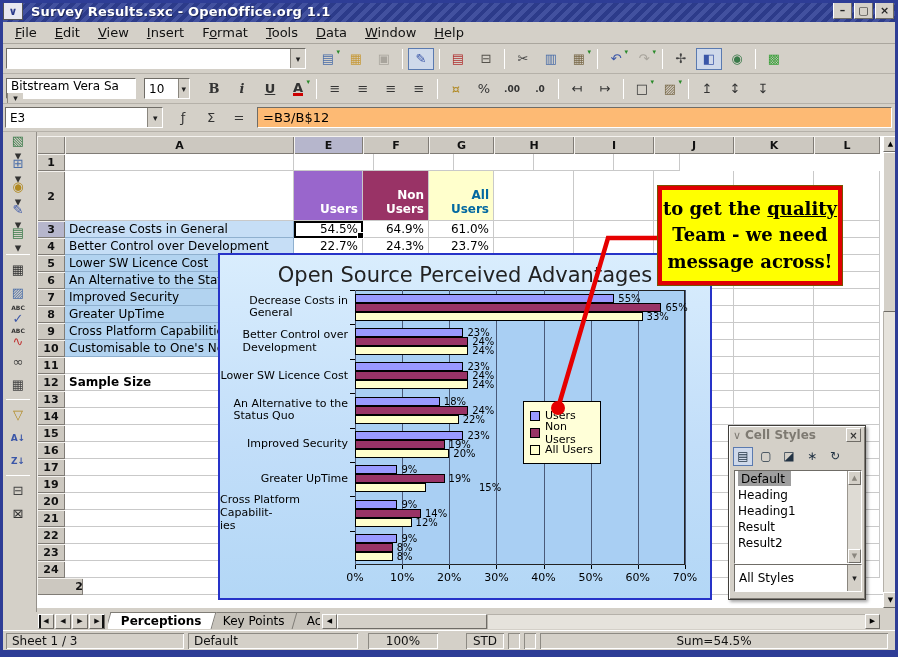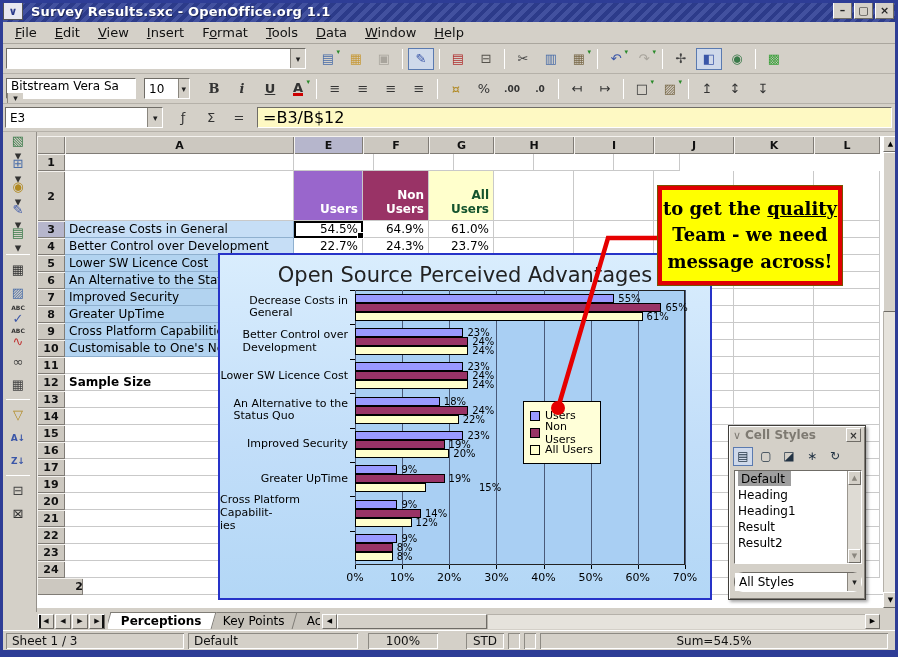--- a/index.html
+++ b/index.html
@@ -41,22 +41,22 @@
   .tb-sep { width:1px; height:20px; background:#8a867e; border-right:1px solid #fff; margin:0 4px; }
   .fmt-b { font-family:"DejaVu Serif",serif; font-weight:bold; }
   .fmt-i { font-family:"DejaVu Serif",serif; font-style:italic; font-weight:bold; }
   .fmt-u { text-decoration:underline; font-weight:bold; }
   .fmt-a { font-weight:bold; border-bottom:3px solid #c00 !important; line-height:1; height:15px; }
   .glyph-sm { font-size:9px; font-weight:bold; }
 
   
   .formulabar { position:absolute; left:0; top:104px; width:898px; height:28px; background:#d4d0c8;
     border-bottom:1px solid #b5b1a9; display:flex; align-items:center; padding-left:5px; }
-  .fb-input { flex:1; margin:0 6px 0 4px; height:21px; background:#fef9c3; border:1px solid;
-    border-color:#6f6c66 #fff #fff #6f6c66; font-size:16px; padding:0 5px; font-family:inherit; outline:none; }
+  .fb-input { flex:1; margin:0 6px 0 4px; height:21px; background:#fdba74; border:1px solid;
+    border-color:#6f6c66 #fff #fff #6f6c66; font-size:13px; padding:0 5px; font-family:inherit; outline:none; }
 
   
   .workspace { position:absolute; left:0; top:132px; width:898px; height:480px; background:#d4d0c8; overflow:hidden; }
 
   .left-toolbar { position:absolute; left:0; top:0; width:37px; height:480px; background:#d4d0c8;
     border-right:1px solid #94908a; display:flex; flex-direction:column; align-items:center; padding-top:4px; z-index:3; }
   .ltb-btn { position:relative; width:28px; height:23px; display:flex; flex-direction:column; align-items:center;
     justify-content:center; font-size:13px; color:#333; }
   .ltb-btn .lbl { font-size:6px; font-weight:bold; line-height:1; }
   .ltb-sep { width:24px; height:1px; background:#8a867e; border-bottom:1px solid #fff; margin:3px 0; }
@@ -422,21 +422,21 @@
           <div class="cell" style="width: 80px; height: 17px;"></div>
           <div class="cell" style="width: 80px; height: 17px;"></div>
           <div class="cell" style="width: 66px; height: 17px;"></div>
         </div>
         <div class="g-row">
           <div class="hcell" style="width: 28px; height: 50px;">2</div>
           <div class="cell" style="width: 229px; height: 50px;"></div>
           <div class="cell ser" style="width: 69px; height: 50px; background: rgb(153, 102, 204); color: rgb(255, 255, 255);">Users</div>
           <div class="cell ser" style="width: 66px; height: 50px; background: rgb(153, 51, 102); color: rgb(255, 255, 255);">Non
 Users</div>
-          <div class="cell ser" style="width: 65px; height: 50px; background: rgb(255, 255, 204); color: #14532d;">All
+          <div class="cell ser" style="width: 65px; height: 50px; background: rgb(255, 255, 204); color: #0369a1;">All
 Users</div>
           <div class="cell" style="width: 80px; height: 50px;"></div>
           <div class="cell" style="width: 80px; height: 50px;"></div>
           <div class="cell" style="width: 80px; height: 50px;"></div>
           <div class="cell" style="width: 80px; height: 50px;"></div>
           <div class="cell" style="width: 66px; height: 50px;"></div>
         </div>
         <div class="g-row">
           <div class="hcell hl" style="width: 28px; height: 17px;">3</div>
           <div class="cell rowlab lt" style="width: 229px; height: 17px;">Decrease Costs in General</div>
@@ -796,21 +796,21 @@
         <div class="ch-dlabel" style="left: 252.143px; top: 150.625px;">24%</div>
         <div class="ch-bar" style="left: 135px; top: 185px; width: 89.5714px; height: 9px; background: rgb(153, 51, 102);"></div>
         <div class="ch-dlabel" style="left: 228.571px; top: 185px;">19%</div>
         <div class="ch-bar" style="left: 135px; top: 219.375px; width: 89.5714px; height: 9px; background: rgb(153, 51, 102);"></div>
         <div class="ch-dlabel" style="left: 228.571px; top: 219.375px;">19%</div>
         <div class="ch-bar" style="left: 135px; top: 253.75px; width: 66px; height: 9px; background: rgb(153, 51, 102);"></div>
         <div class="ch-dlabel" style="left: 205px; top: 253.75px;">14%</div>
         <div class="ch-bar" style="left: 135px; top: 288.125px; width: 37.7143px; height: 9px; background: rgb(153, 51, 102);"></div>
         <div class="ch-dlabel" style="left: 176.714px; top: 288.125px;">8%</div>
         <div class="ch-bar" style="left: 135px; top: 56.5px; width: 287.571px; height: 9px; background: rgb(255, 255, 204);"></div>
-        <div class="ch-dlabel" style="left: 426.571px; top: 56.5px;">61%</div>
+        <div class="ch-dlabel" style="left: 426.571px; top: 56.5px;">33%</div>
         <div class="ch-bar" style="left: 135px; top: 90.875px; width: 113.143px; height: 9px; background: rgb(255, 255, 204);"></div>
         <div class="ch-dlabel" style="left: 252.143px; top: 90.875px;">24%</div>
         <div class="ch-bar" style="left: 135px; top: 125.25px; width: 113.143px; height: 9px; background: rgb(255, 255, 204);"></div>
         <div class="ch-dlabel" style="left: 252.143px; top: 125.25px;">24%</div>
         <div class="ch-bar" style="left: 135px; top: 159.625px; width: 103.714px; height: 9px; background: rgb(255, 255, 204);"></div>
         <div class="ch-dlabel" style="left: 242.714px; top: 159.625px;">22%</div>
         <div class="ch-bar" style="left: 135px; top: 194px; width: 94.2857px; height: 9px; background: rgb(255, 255, 204);"></div>
         <div class="ch-dlabel" style="left: 233.286px; top: 194px;">20%</div>
         <div class="ch-bar" style="left: 135px; top: 228.375px; width: 70.7143px; height: 9px; background: rgb(255, 255, 204);"></div>
         <div class="ch-dlabel" style="left: 211px; top: 228.375px; margin-left: 48px;">15%</div>
@@ -873,21 +873,21 @@
           <div class="st-sarr">▲</div>
           <div class="st-sarr bottom">▼</div>
         </div>
       <div class="st-item"><span class="st-item sel" style="height: 15px;">Default</span></div>
           <div class="st-item">Heading</div>
           <div class="st-item">Heading1</div>
           <div class="st-item">Result</div>
           <div class="st-item">Result2</div>
         </div>
       <div class="st-dd">
-        <div class="combo" style="width:128px;height:20px;border-radius:9px;">
+        <div class="combo" style="width:128px;height:28px;">
           <input value="All Styles" style="">
           <div class="dbtn">▾</div>
         </div>
       </div>
     </div>
   </div>
 
   <div class="tabbar">
     <div style="width:38px;flex:none;"></div>
     <div id="tab-nav" style="display:flex;flex:none;">

